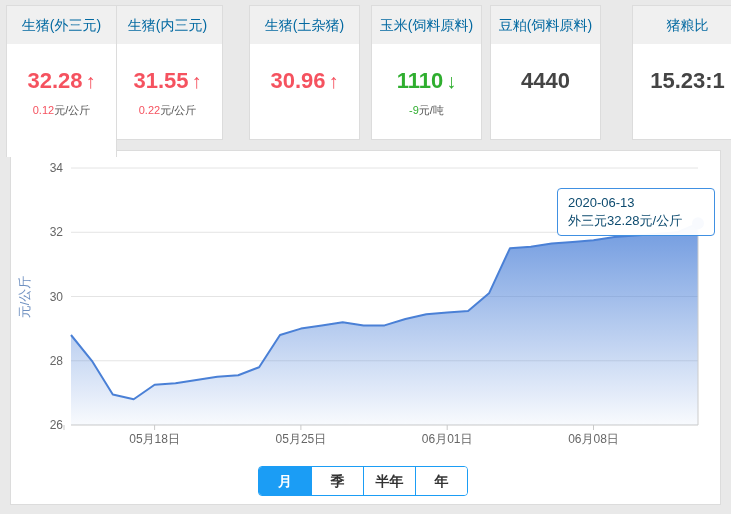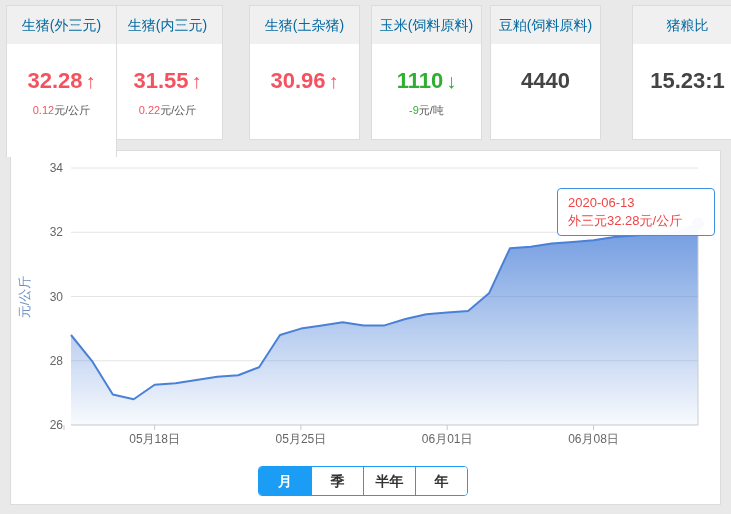--- a/index.html
+++ b/index.html
@@ -20,21 +20,21 @@
   .card .sub{margin-top:9px;font-size:11px;color:#555;}
   .c0{left:6px;} .c1{left:112px;} .c2{left:249px;} .c3{left:371px;} .c4{left:490px;} .c5{left:632px;}
 
   
   .panel{position:absolute;left:10px;top:150px;width:711px;height:355px;
          background:#fff;border:1px solid #dcdcdc;z-index:1;}
   .panel svg{position:absolute;left:0;top:0;display:block;}
 
   .tooltip{position:absolute;left:546px;top:37px;width:158px;
            background:rgba(255,255,255,0.96);border:1px solid #4090e2;border-radius:4px;
-           padding:5px 10px;font-size:13px;color:#ef4444;line-height:18px;z-index:6;}
+           padding:5px 10px;font-size:13px;color:#0c4a6e;line-height:18px;z-index:6;}
 
   
   .tabs{position:absolute;left:247px;top:315px;height:30px;display:flex;
         border:1px solid #1b9df5;border-radius:4px;overflow:hidden;background:#fff;}
   .tab{width:52px;height:28px;line-height:28px;text-align:center;font-size:14px;
        font-weight:bold;color:#333;background:#fff;border-left:1px solid #1b9df5;cursor:pointer;}
   .tab:first-child{border-left:none;}
   .tab.active{background:#1b9df5;color:#fff;}
 </style>
 </head>

